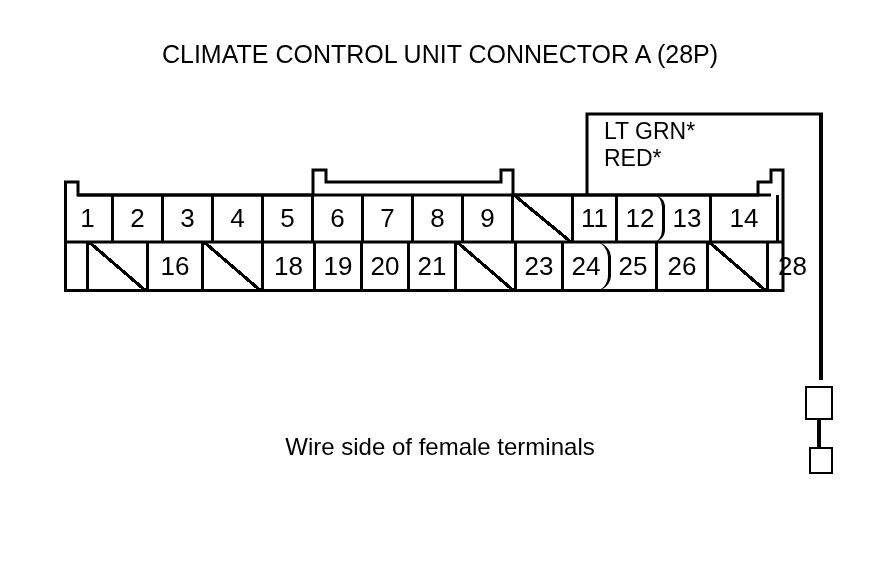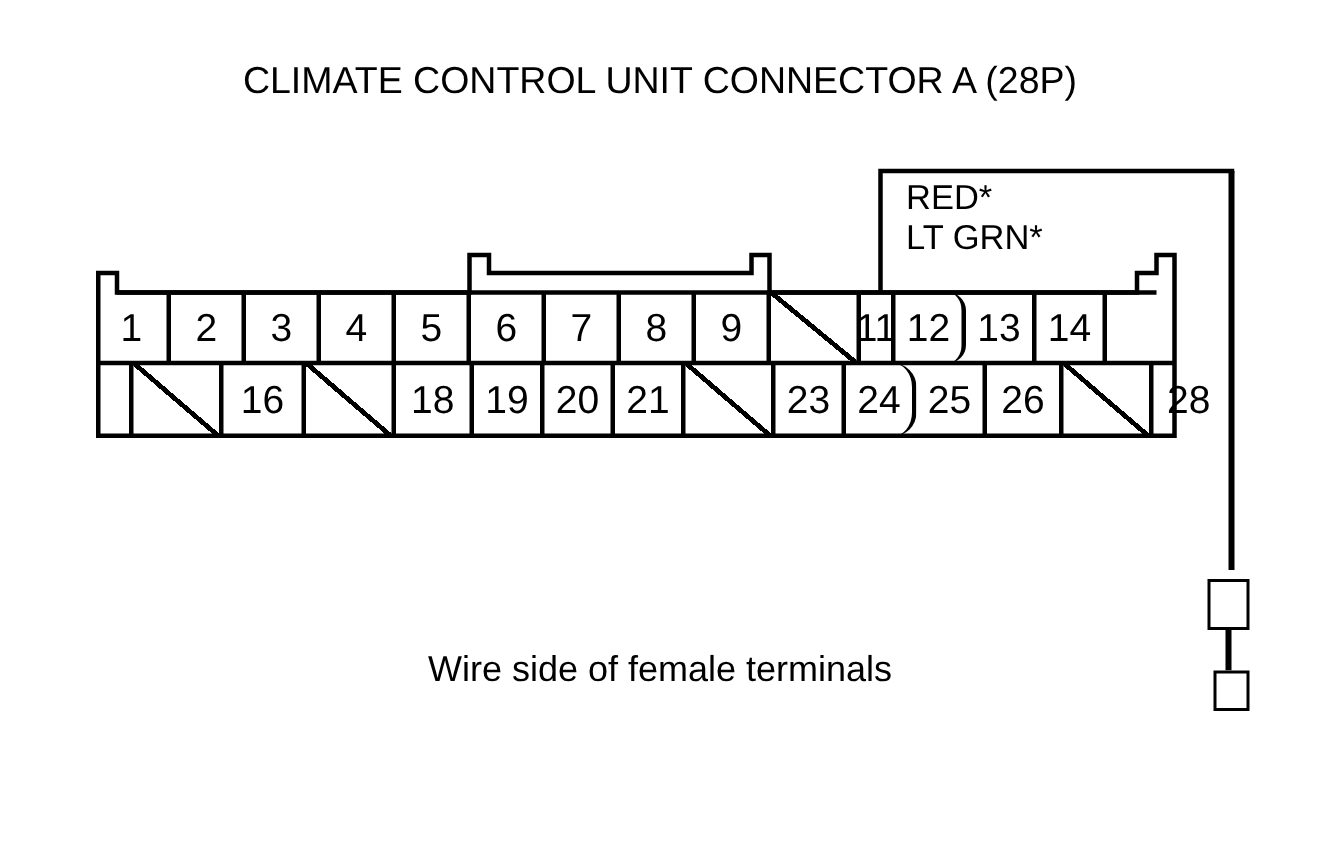--- a/index.html
+++ b/index.html
@@ -160,22 +160,22 @@
 <div id="page">
 
   <div id="title" class="abs">CLIMATE CONTROL UNIT CONNECTOR A (28P)</div>
 
   <div id="callout-box" class="abs">
     <svg width="238" height="83" viewBox="0 0 238 83">
       <path d="M 2,83 L 2,2 L 238,2" fill="none" stroke="#000" stroke-width="3"></path>
     </svg>
   </div>
   <div id="callout-text" class="abs">
+    <div>LT GRN*</div>
     <div>RED*</div>
-    <div>LT GRN*</div>
   </div>
 
   <div id="leader-line" class="abs"></div>
 
   <div id="term-box-large" class="abs"></div>
   <div id="term-stub" class="abs"></div>
   <div id="term-box-small" class="abs"></div>
 
   <div id="connector" class="abs">
 
@@ -229,30 +229,30 @@
         </div>
       <div class="cell" style="width:50px;">
           <span class="num">8</span>
         </div>
       <div class="cell" style="width:50px;">
           <span class="num">9</span>
         </div>
       <div class="cell slash" style="width:60px;">
           <span class="num"></span>
         </div>
-      <div class="cell" style="width:23px;">
+      <div class="cell" style="width:44px;">
           <span class="num">11</span>
         </div>
       <div class="cell" style="width:47px;border-radius:12px;">
           <span class="num">12</span>
         </div>
       <div class="cell" style="width:47px;">
           <span class="num">13</span>
         </div>
-      <div class="cell" style="width:47px;">
+      <div class="cell" style="width:67px;">
           <span class="num">14</span>
         </div>
       <div class="cell last" style="width:31px;">
           <span class="num"></span>
         </div>
     </div>
 
     <div id="row-bottom" class="row">
       <div class="cell" style="width:25px;">
           <span class="num"></span>

